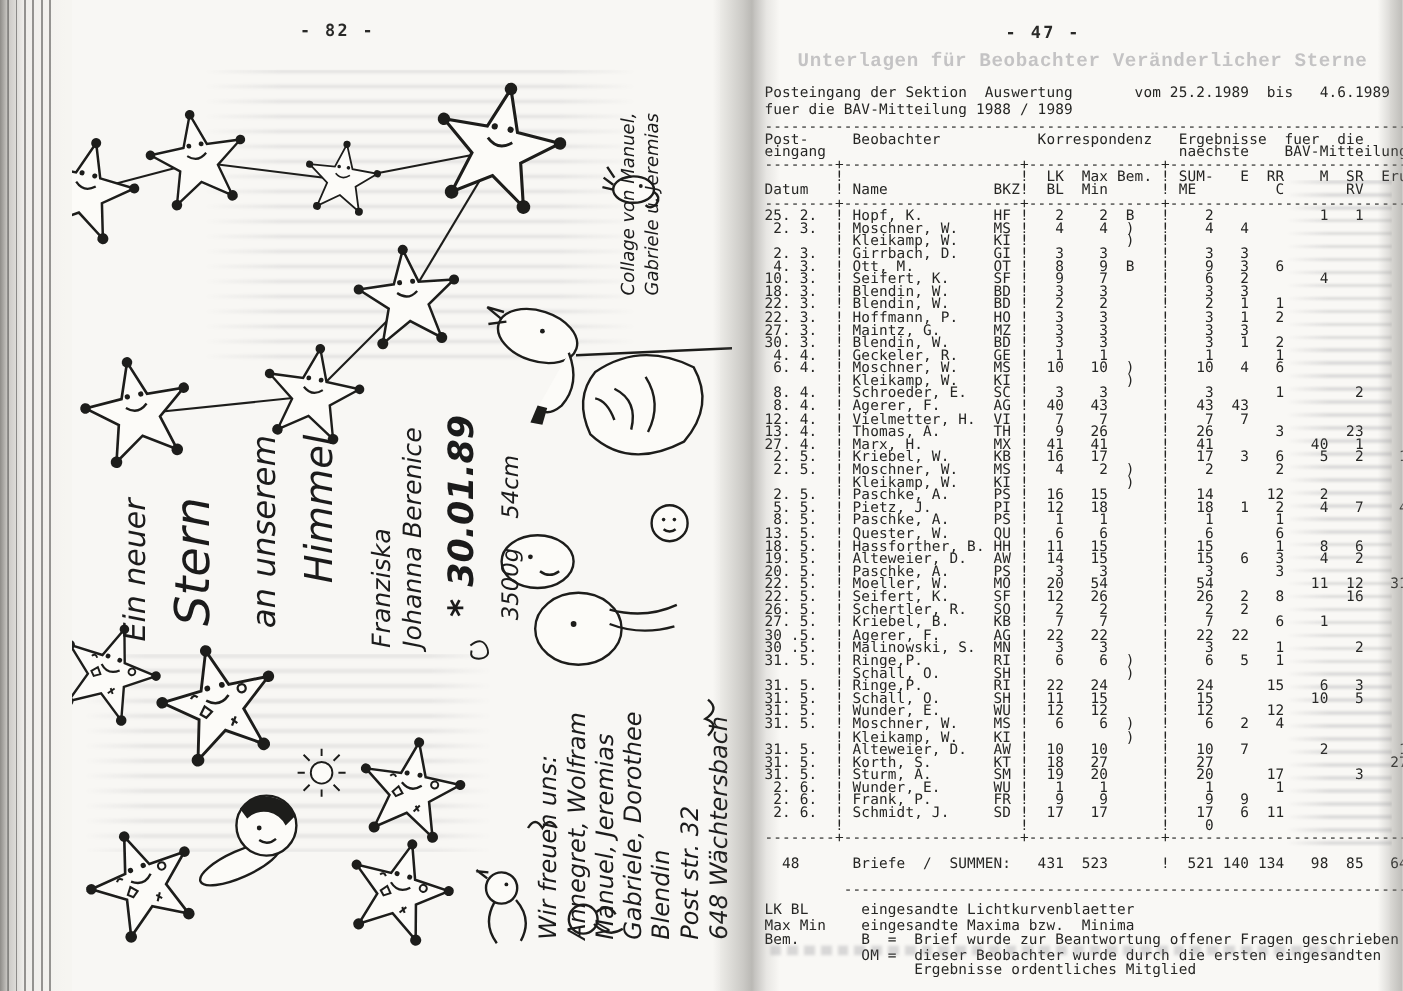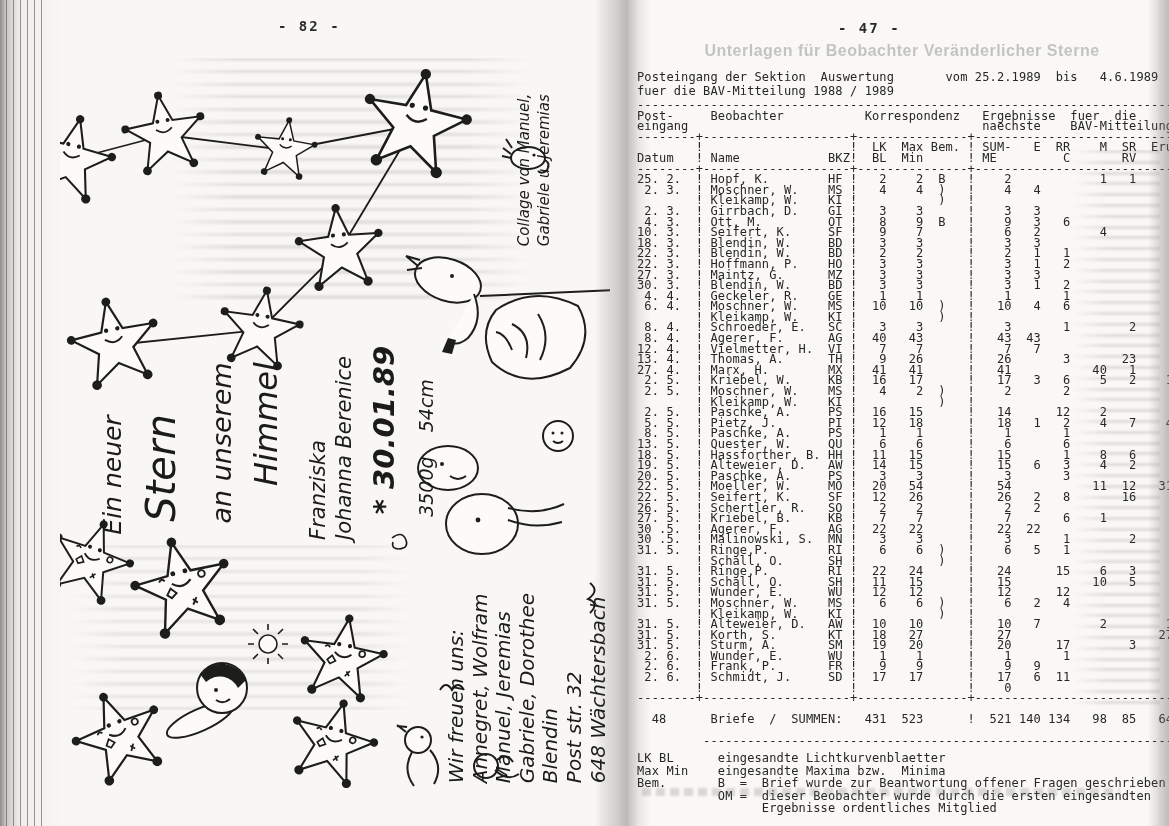--- a/index.html
+++ b/index.html
@@ -32,28 +32,28 @@
     mask-image:linear-gradient(90deg,transparent,#000 15%,#000 85%,transparent);}
   .ghost-col{left:1072px;top:150px;width:88px;height:556px;opacity:.38;
     background:repeating-linear-gradient(180deg,rgba(118,118,126,.55) 0 3px,transparent 3px 10.8px);
     filter:blur(1.1px);
     -webkit-mask-image:linear-gradient(90deg,transparent,#000 40%);
     mask-image:linear-gradient(90deg,transparent,#000 40%);}
   .ghost-bottom{left:642px;top:788px;width:478px;height:8px;opacity:.42;
     background:repeating-linear-gradient(90deg,rgba(118,118,126,.6) 0 9px,transparent 9px 14px);
     filter:blur(1.2px);}
   .ghost-heading{position:absolute;left:652px;top:42px;width:500px;text-align:center;
-    font-family:Liberation Sans, sans-serif;font-weight:bold;font-size:16px;letter-spacing:.5px;
+    font-family:Liberation Mono, monospace;font-weight:bold;font-size:16px;letter-spacing:.5px;
     color:rgba(95,95,104,.34);filter:blur(.6px);}
   
   .mono{font-family:"DejaVu Sans Mono","Liberation Mono",monospace;color:#262624;
         white-space:pre;margin:0;}
   .pgnum{position:absolute;font-family:"DejaVu Sans Mono","Liberation Mono",monospace;
         font-size:14px;font-weight:bold;color:#2a2a28;letter-spacing:2px;}
-  .pg82{left:278px;top:18px;text-align:right;}
+  .pg82{left:250px;top:18px;text-align:right;}
   .pg83{left:838px;top:20px;}
   .tbl-title{position:absolute;left:637px;top:70px;font-size:12px;line-height:14px;letter-spacing:.12px;}
   .tbl-main{position:absolute;left:637px;top:100px;font-size:12px;line-height:10.6px;letter-spacing:.12px;}
   .tbl-legend{position:absolute;left:637px;top:752px;font-size:12px;line-height:12.6px;letter-spacing:.12px;}
   
   .hw{position:absolute;font-family:"DejaVu Sans",sans-serif;font-style:italic;color:#1b1b1b;
       white-space:pre;transform:translate(-50%,-50%) rotate(-90deg);text-align:left;}
   .hw-ein{left:112px;top:475px;font-size:25px;}
   .hw-stern{left:161px;top:468px;font-size:40px;}
   .hw-an{left:221px;top:443px;font-size:27px;}

